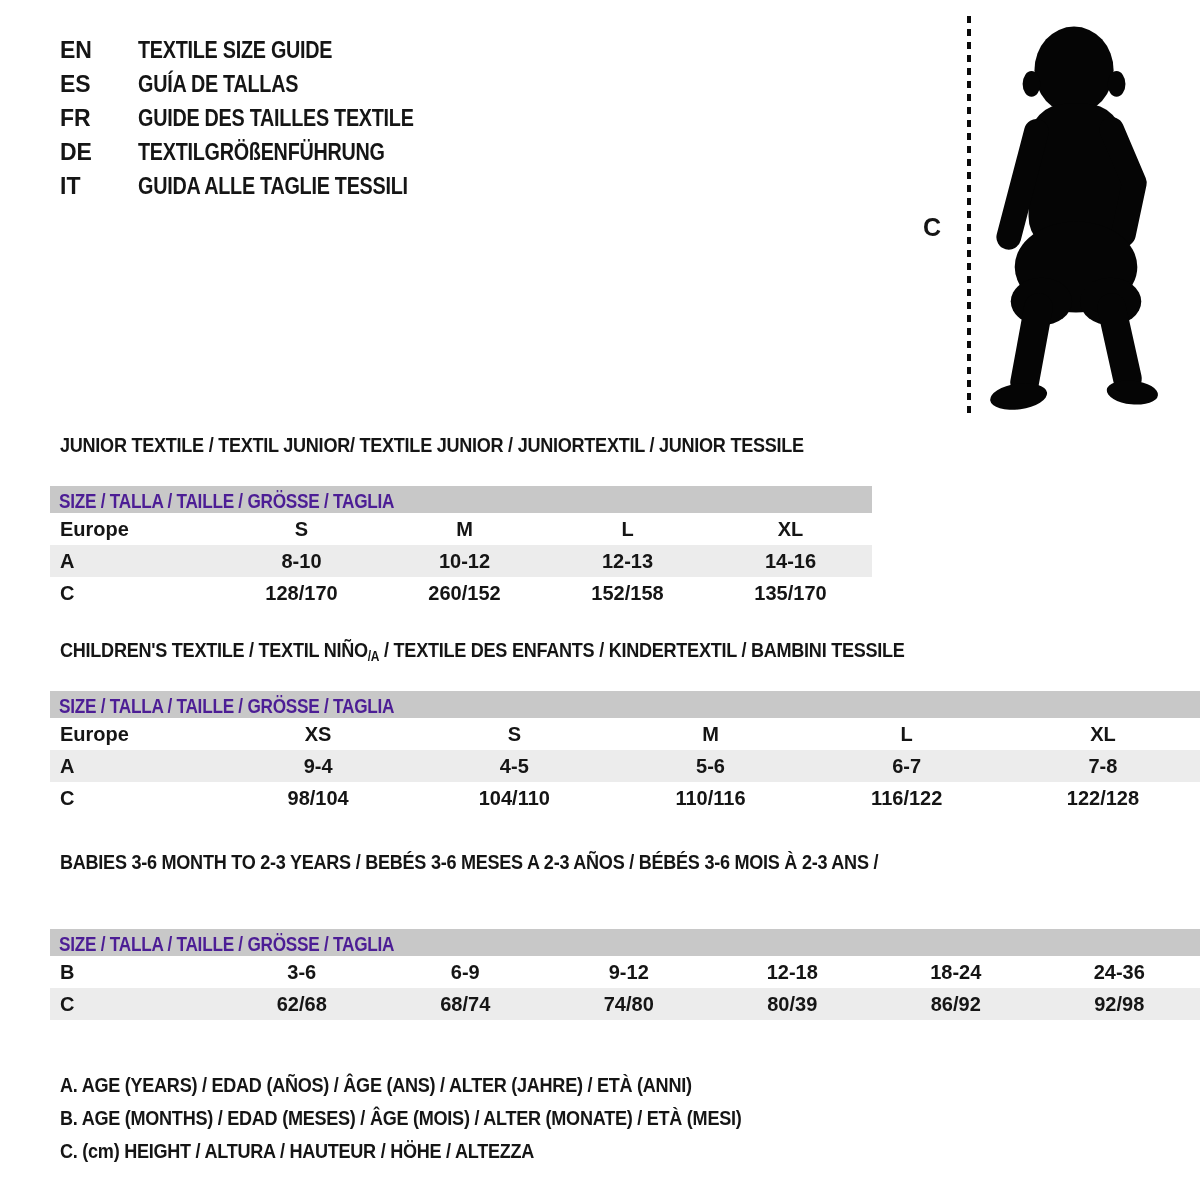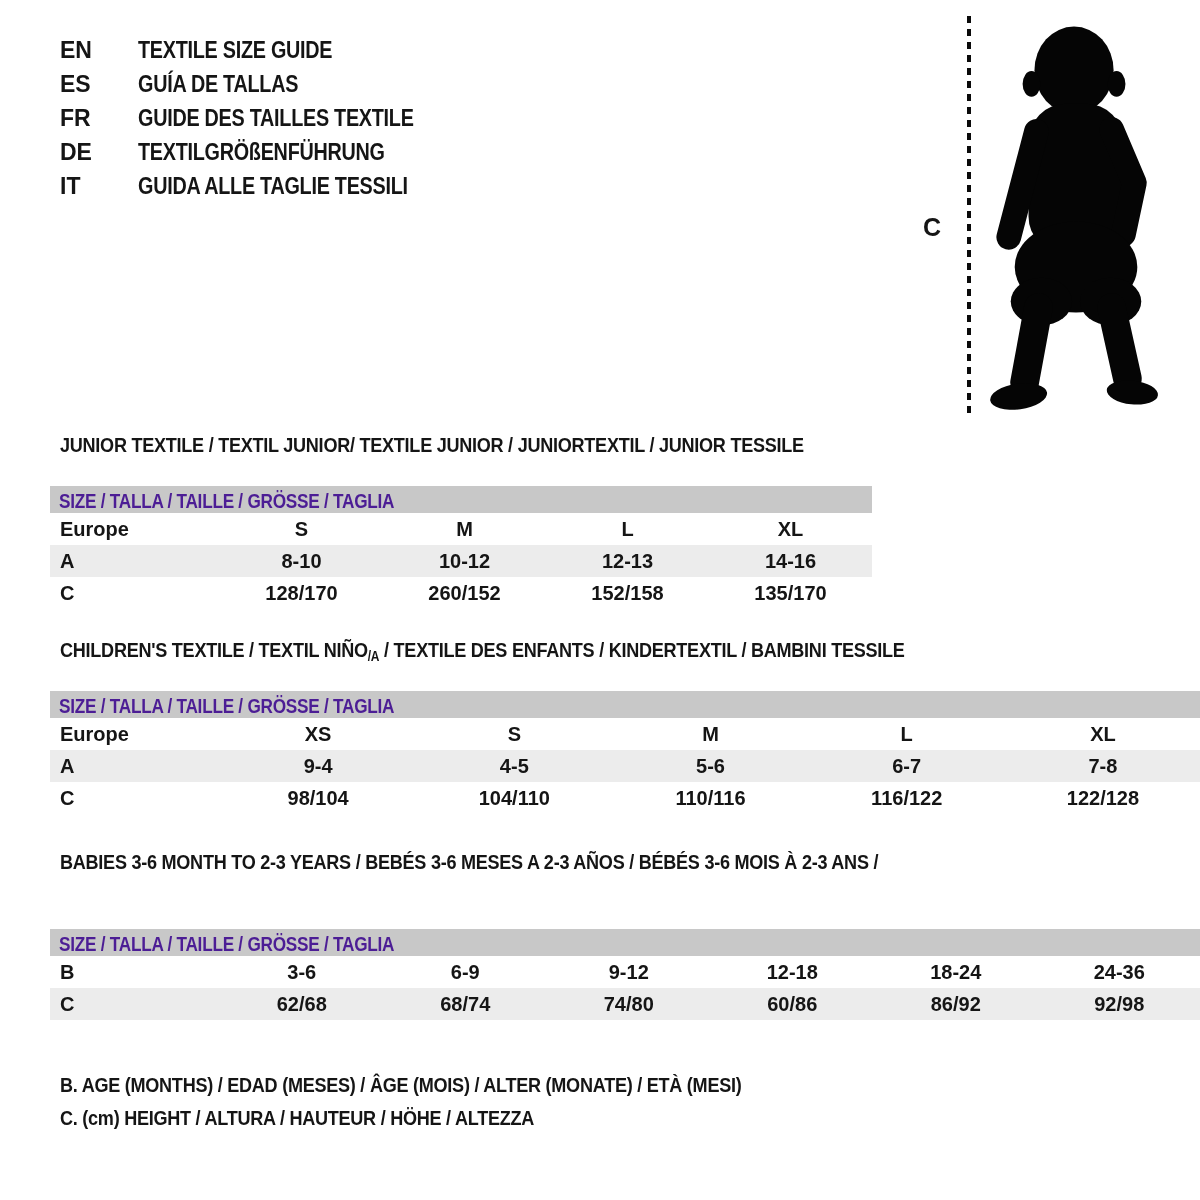--- a/index.html
+++ b/index.html
@@ -157,27 +157,30 @@
       <div class="t-cell">9-12</div>
       <div class="t-cell">12-18</div>
       <div class="t-cell">18-24</div>
       <div class="t-cell">24-36</div>
     </div>
     <div class="t-row shaded">
       <div class="t-label">C</div>
       <div class="t-cell">62/68</div>
       <div class="t-cell">68/74</div>
       <div class="t-cell">74/80</div>
-      <div class="t-cell">60/86</div>
+      <div class="t-cell">80/39</div>
       <div class="t-cell">86/92</div>
       <div class="t-cell">92/98</div>
     </div>
   </div>
 
   <div id="footnotes">
+    <div class="foot-row">
+      <span class="cond">A. AGE (YEARS) / EDAD (AÑOS) / ÂGE (ANS) / ALTER (JAHRE) / ETÀ (ANNI)</span>
+    </div>
     <div class="foot-row">
       <span class="cond">B. AGE (MONTHS) / EDAD (MESES) / ÂGE (MOIS) / ALTER (MONATE) / ETÀ (MESI)</span>
     </div>
     <div class="foot-row">
       <span class="cond">C. (cm) HEIGHT / ALTURA / HAUTEUR / HÖHE / ALTEZZA</span>
     </div>
   </div>
 
 </div>
 

